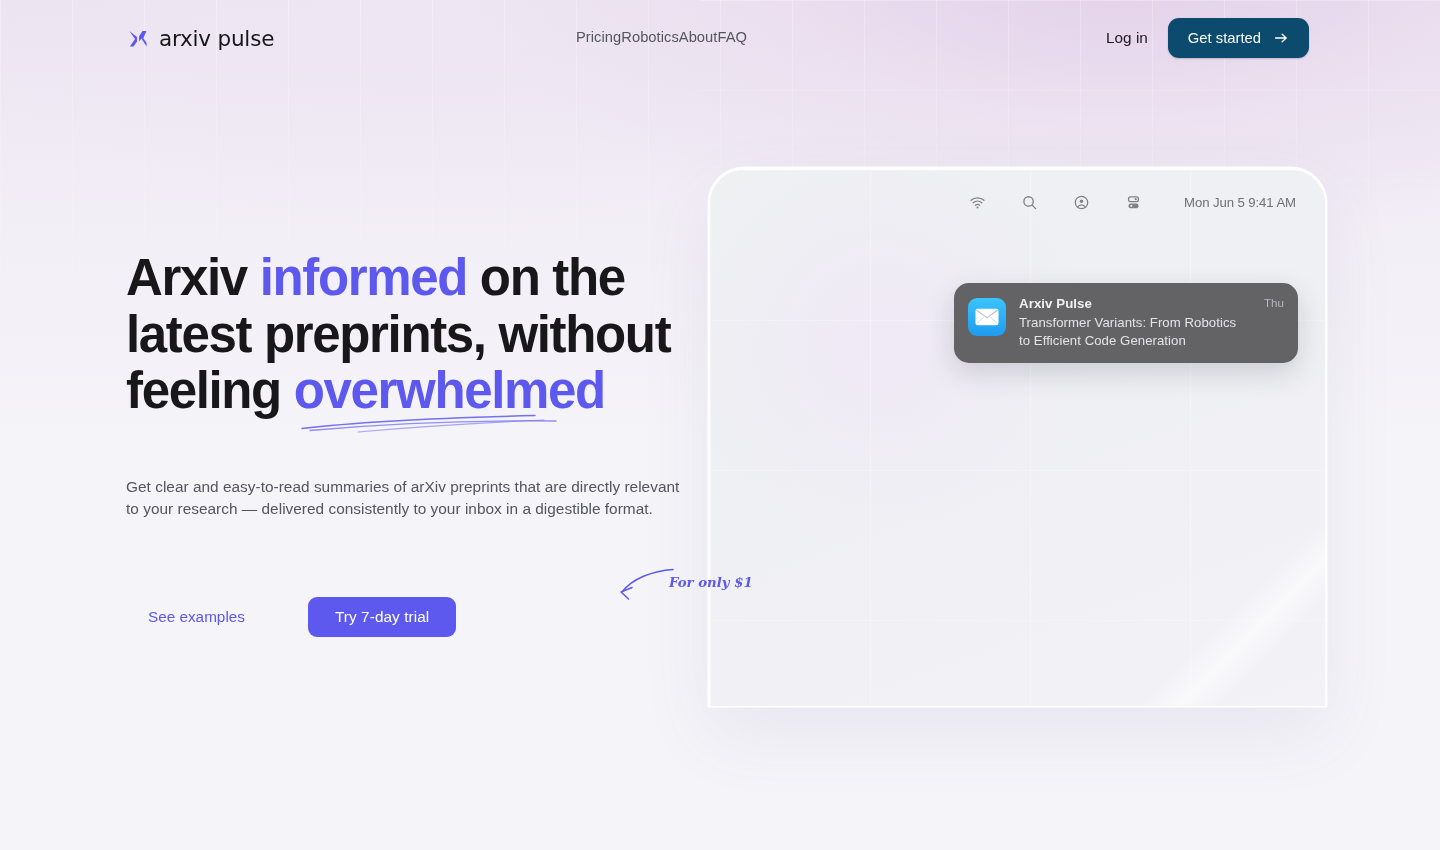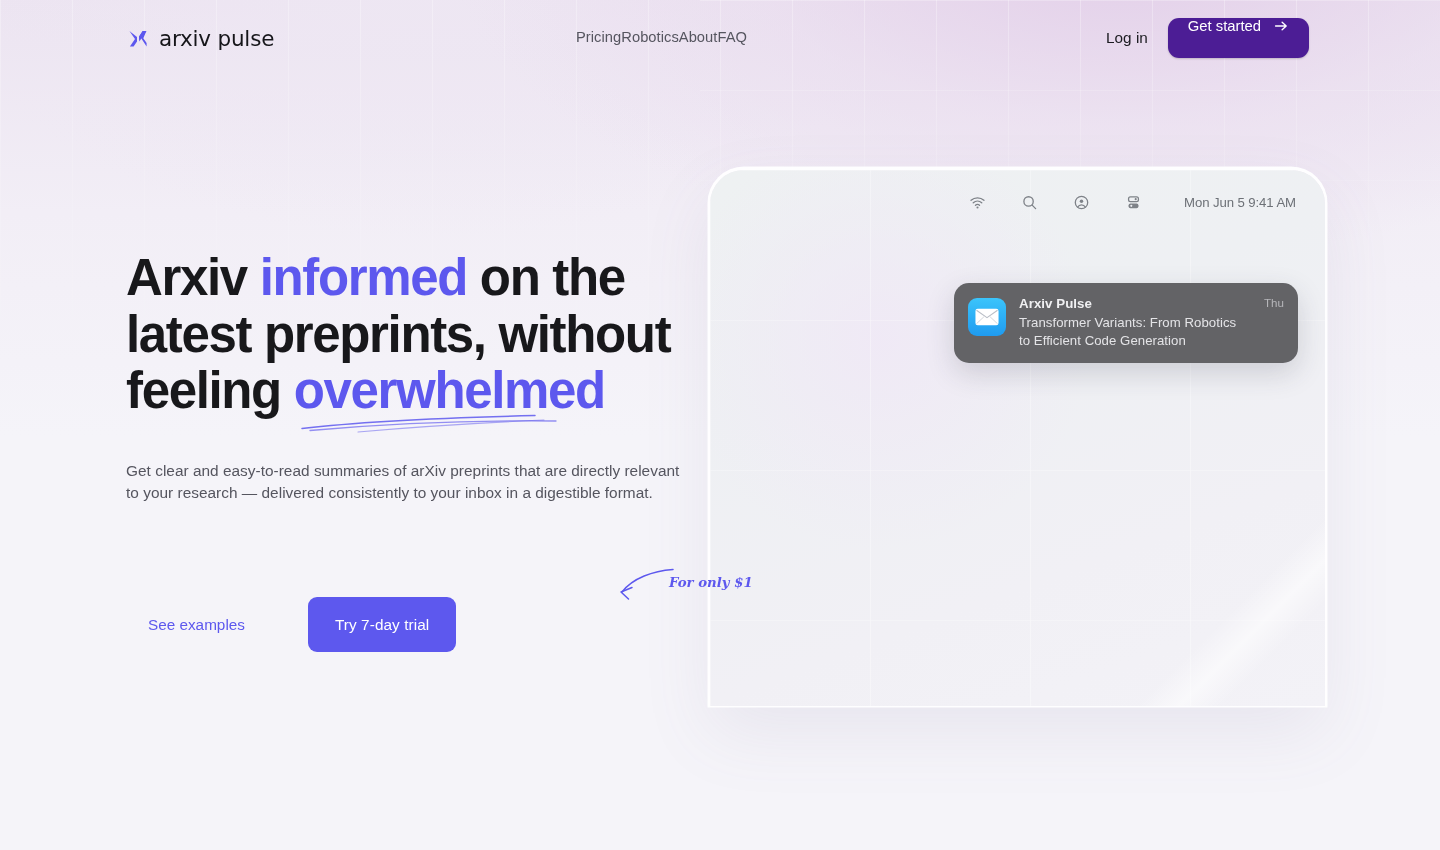--- a/index.html
+++ b/index.html
@@ -64,22 +64,22 @@
   }
   .auth{
     position:absolute; right:131px; top:18px;
     display:flex; align-items:center; gap:18px;
   }
   .login-link{
     font-size:15.3px; color:#1b1b20; text-decoration:none; font-weight:500;
     padding:0 2px;
   }
   .btn-dark{
-    display:inline-flex; gap:12px;
-    background:#4c1d95; color:#fff; border:none; cursor:pointer;
+    display:inline-flex; align-items:center; gap:12px;
+    background:#0c4a6e; color:#fff; border:none; cursor:pointer;
     font-size:14.8px; font-weight:500;
     padding:0 20px; height:40px; border-radius:11px;
     font-family:"Liberation Sans", sans-serif;
     box-shadow:0 1px 2px rgba(0,0,0,.18);
   }
   .btn-dark .arrow{ display:block; width:16px; height:16px; }
 
   
   .hero-panel{
     position:absolute; left:710px; top:170px; width:615px; height:536px;
@@ -156,38 +156,38 @@
     color:#18181b; letter-spacing:-1.35px;
     font-family:"Liberation Sans", sans-serif;
     position:relative;
   }
   h1.headline .hl{ color:#5d58ee; }
   .squiggle{
     position:absolute; left:172px; top:161px; width:262px; height:26px;
     pointer-events:none;
   }
   p.subcopy{
-    margin-top:40px; width:566px;
+    margin-top:56px; width:566px;
     font-size:15.4px; line-height:22.6px; color:#55555f; font-weight:400;
     letter-spacing:.02px;
   }
 
   
   .cta-row{
     position:absolute; left:126px; top:597px; display:flex; align-items:center; z-index:30;
   }
   .link-secondary{
     font-size:15.3px; color:#5d58ee; text-decoration:none; font-weight:400;
     padding:10px 14px; margin-left:8px;
   }
   .btn-primary{
     margin-left:49px;
     background:#5d58ee; color:#fff; border:none; cursor:pointer;
     font-size:15.3px; font-weight:500;
-    height:55px; padding:0 27px; border-radius:9px;
+    height:40px; padding:0 27px; border-radius:9px;
     font-family:"Liberation Sans", sans-serif;
     letter-spacing:.1px;
   }
   .annotation{
     position:absolute; left:485px; top:-32px; width:140px; height:52px;
     pointer-events:none;
   }
   .annotation .hand-text{
     font-family:"DejaVu Serif", serif;
     font-style:italic; font-size:13.3px; fill:#5d58ee; font-weight:600;

